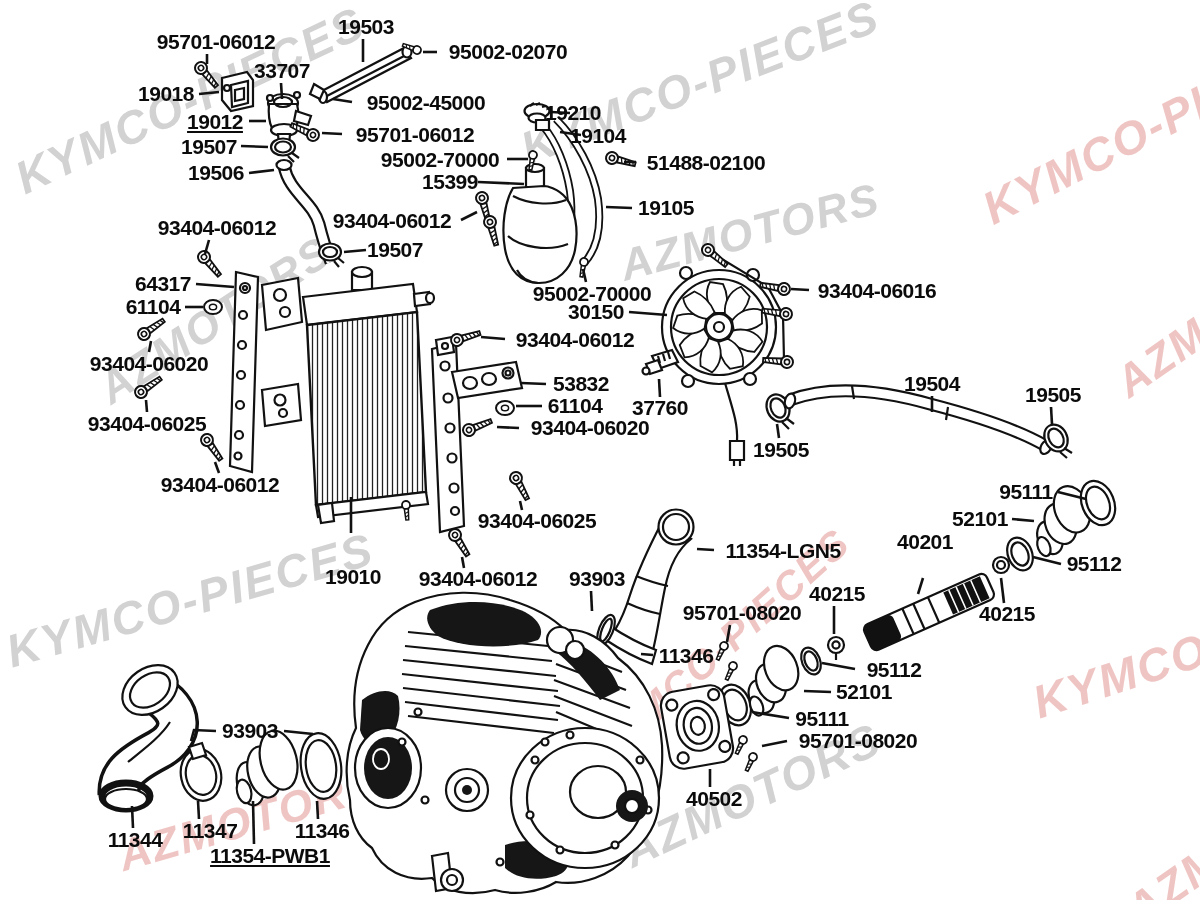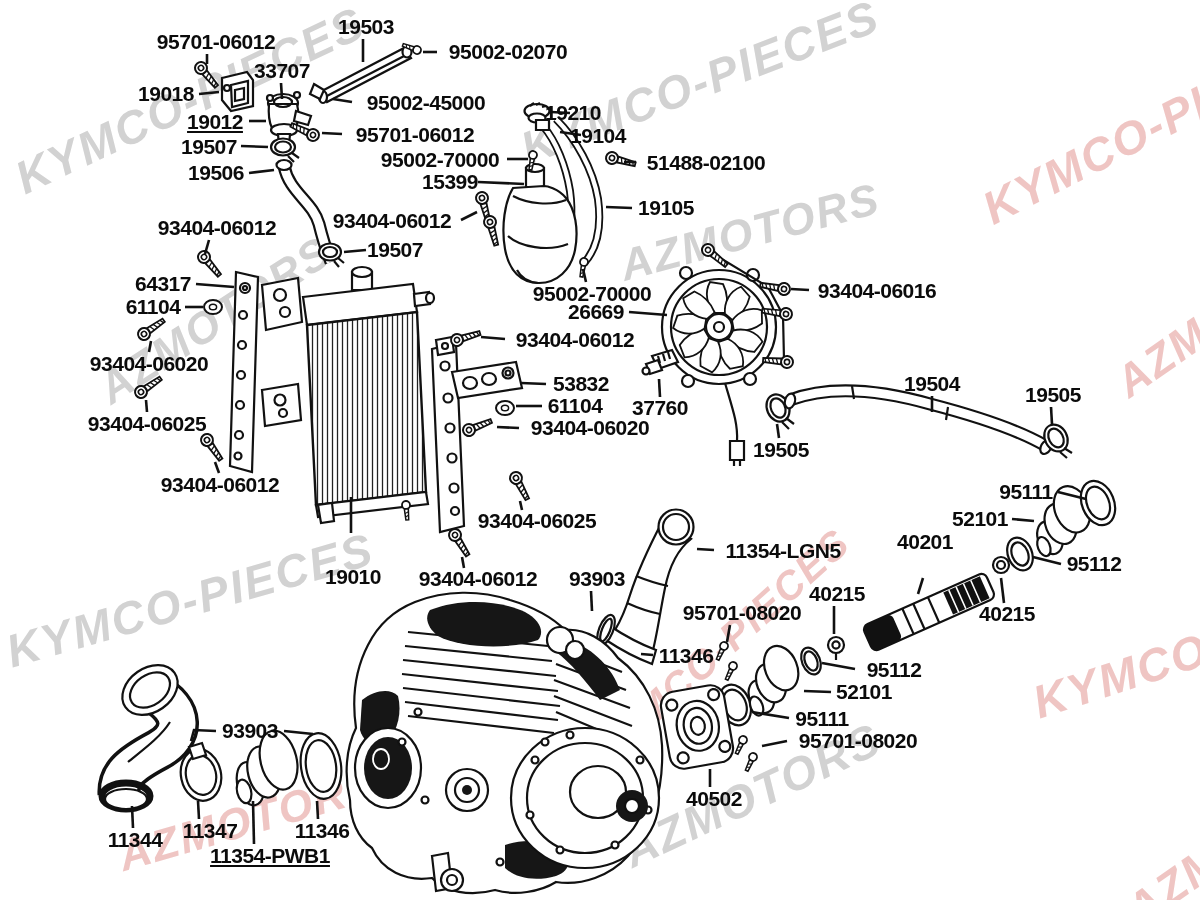--- a/index.html
+++ b/index.html
@@ -487,21 +487,21 @@
       <div class="part-label" style="left: 440px; top: 160px;">95002-70000</div>
       <div class="part-label" style="left: 450px; top: 182px;">15399</div>
       <div class="part-label" style="left: 573px; top: 113px;">19210</div>
       <div class="part-label" style="left: 598px; top: 136px;">19104</div>
       <div class="part-label" style="left: 706px; top: 163px;">51488-02100</div>
       <div class="part-label" style="left: 666px; top: 208px;">19105</div>
       <div class="part-label" style="left: 217px; top: 228px;">93404-06012</div>
       <div class="part-label" style="left: 392px; top: 221px;">93404-06012</div>
       <div class="part-label" style="left: 395px; top: 250px;">19507</div>
       <div class="part-label" style="left: 592px; top: 294px;">95002-70000</div>
-      <div class="part-label" style="left: 596px; top: 312px;">26669</div>
+      <div class="part-label" style="left: 596px; top: 312px;">30150</div>
       <div class="part-label" style="left: 877px; top: 291px;">93404-06016</div>
       <div class="part-label" style="left: 575px; top: 340px;">93404-06012</div>
       <div class="part-label" style="left: 163px; top: 284px;">64317</div>
       <div class="part-label" style="left: 153px; top: 307px;">61104</div>
       <div class="part-label" style="left: 149px; top: 364px;">93404-06020</div>
       <div class="part-label" style="left: 147px; top: 424px;">93404-06025</div>
       <div class="part-label" style="left: 220px; top: 485px;">93404-06012</div>
       <div class="part-label" style="left: 581px; top: 384px;">53832</div>
       <div class="part-label" style="left: 575px; top: 406px;">61104</div>
       <div class="part-label" style="left: 660px; top: 408px;">37760</div>

